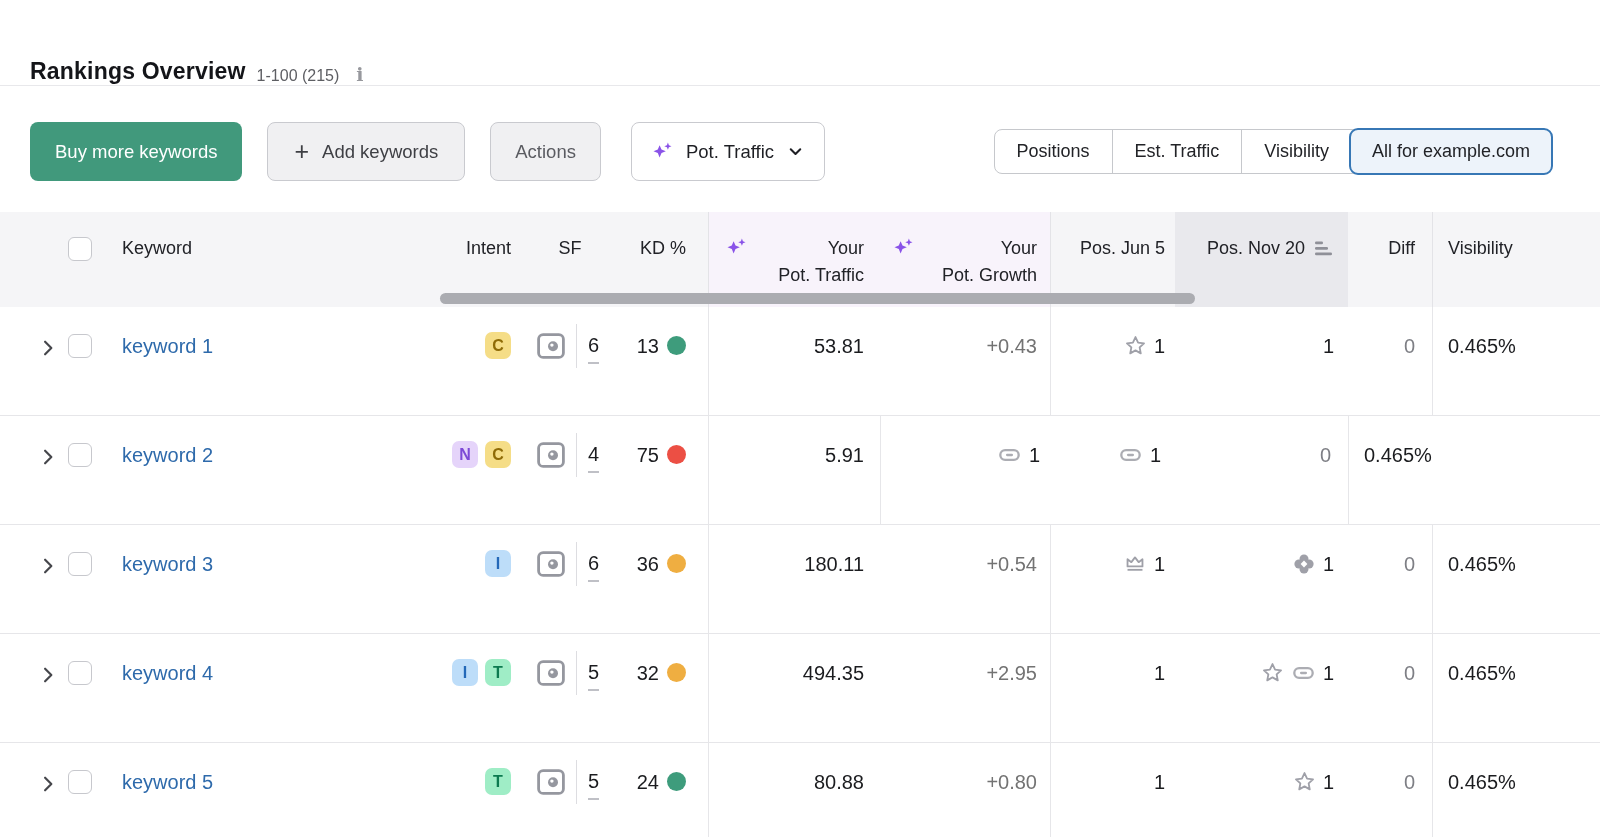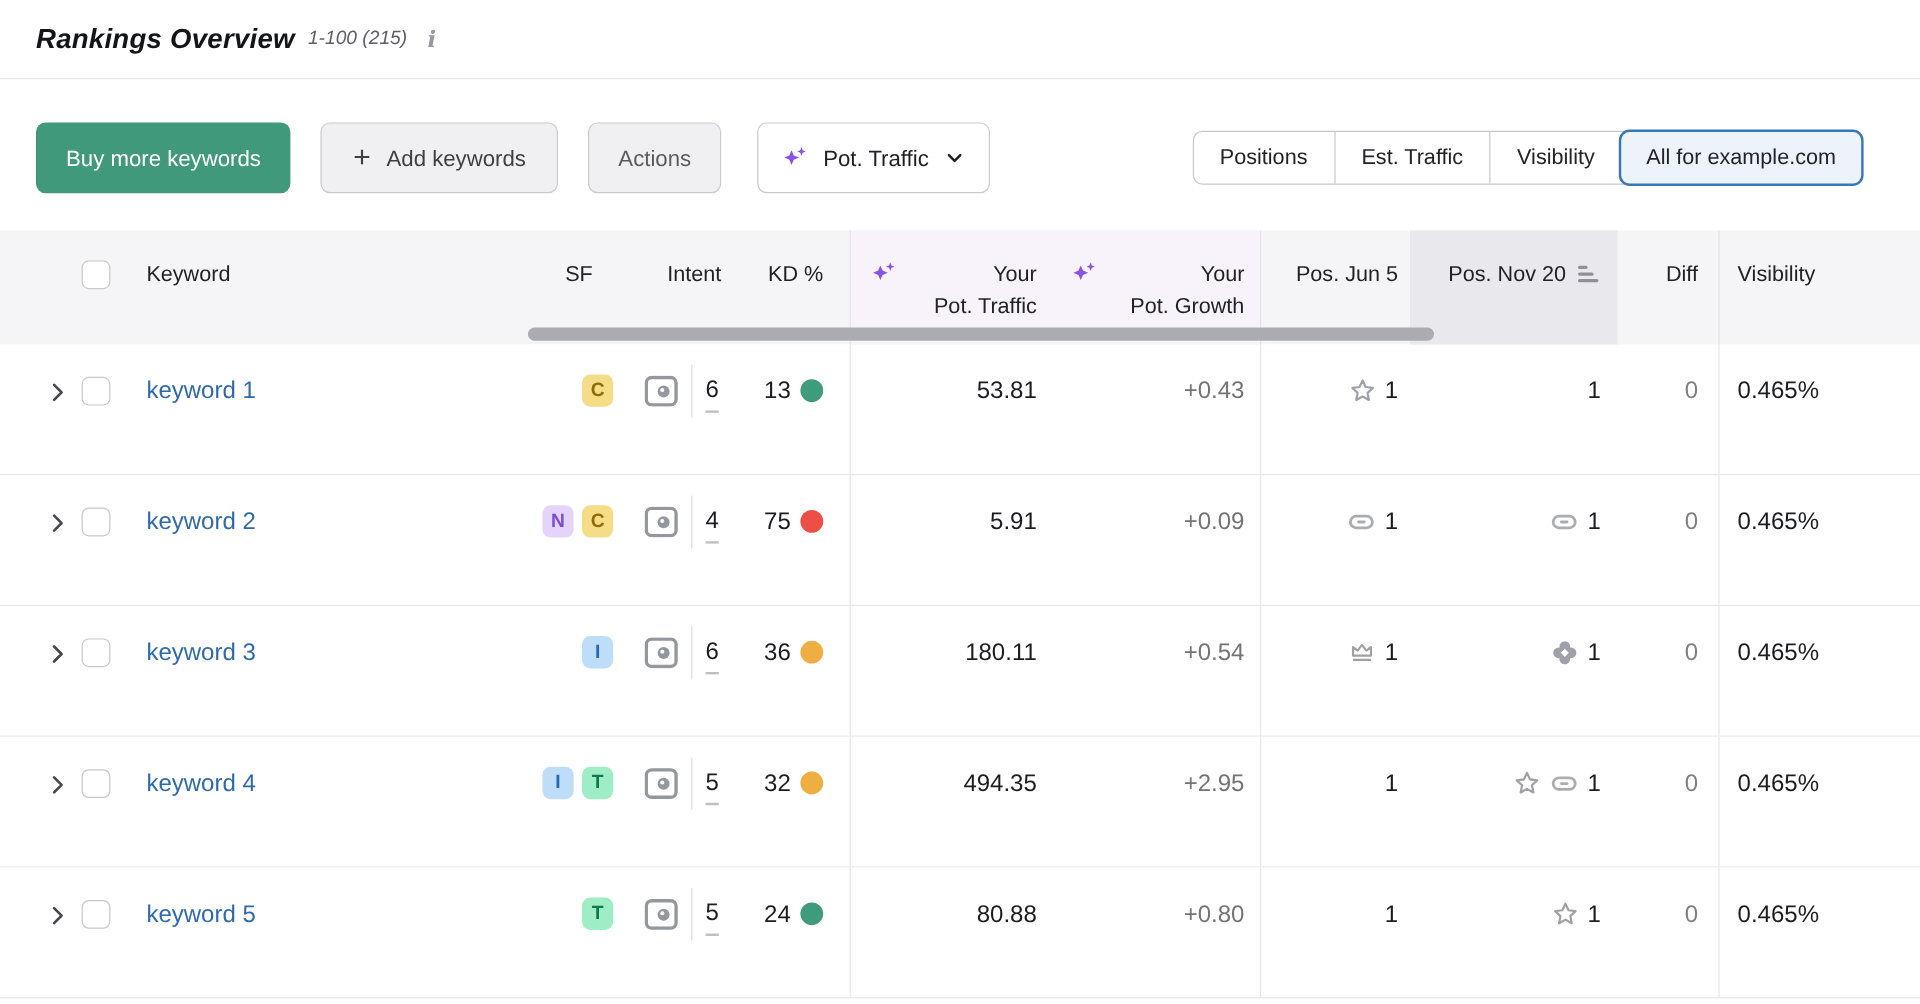--- a/index.html
+++ b/index.html
@@ -2,22 +2,22 @@
 <html><head>
 <meta charset="utf-8">
 <style>
   * { margin:0; padding:0; box-sizing:border-box; }
   html,body { width:1600px; height:837px; background:#fff; overflow:hidden;
     font-family:"Liberation Sans", sans-serif; color:#1b1c1f; }
 
   :root { --cols: 30px 32px 36px 1fr 85px 90px 93px 172px 170px 125px 173px 84px 168px; }
 
   
-  .title-bar { height:66px; display:flex; align-items:center; padding-left:30px;
-    border-bottom:1px solid #e8e8eb;font-style:italic; }
+  .title-bar { height:86px; display:flex; align-items:flex-end; padding-left:30px;
+    border-bottom:1px solid #e8e8eb; }
   .page-title { font-size:23px; font-weight:700; color:#141519; letter-spacing:.2px; }
   .range { font-size:16px; color:#5d5e63; margin-left:11px; font-weight:400; }
   .info-glyph { font-family:"DejaVu Serif", serif; font-size:19px; font-weight:700;
     color:#97989d; margin-left:17px; }
 
   
   .toolbar { display:flex; align-items:center; margin:36px 48px 0 30px; }
   .btn { height:59px; border-radius:8px; font-size:18.5px; display:flex; align-items:center;
     font-family:inherit; cursor:pointer; border:none; background:none; white-space:nowrap; }
   .btn-green { background:#41997c; color:#fff; padding:0 25px; }
@@ -128,22 +128,22 @@
   </div>
 </div>
 
 <div class="thead">
   <div class="hcell"></div>
   <div class="hcell"></div>
   <div class="hcell h-check">
     <span class="checkbox"></span>
   </div>
   <div class="hcell h-keyword">Keyword</div>
+  <div class="hcell h-intent">Intent</div>
   <div class="hcell h-sf">SF</div>
-  <div class="hcell h-intent">Intent</div>
   <div class="hcell h-kd">KD %</div>
   <div class="hcell h-traffic">
     <span class="h-sparkle">
       <svg width="23" height="21" viewBox="0 0 23 21" fill="#8A53E8">
           <path d="M8.6 4.2l1.9 4.3 4.3 1.8-4.3 1.8-1.9 4.3-1.8-4.3-4.3-1.8 4.3-1.8z"></path>
           <path d="M16.9 1.6l1 2.6 2.6 1-2.6 1-1 2.6-1-2.6-2.6-1 2.6-1z"></path>
         </svg>
     </span>
     <span>Your</span><br>
     <span>Pot. Traffic</span>
@@ -230,21 +230,20 @@
             <circle cx="14.9" cy="12.1" r="1.7" fill="#fff"></circle>
           </svg></span>
         <span class="sf-divider"></span>
         <span class="sf-count">4</span>
       </div>
       <div class="cell c-kd">
         <span class="kd-val">75</span>
         <span class="kd-dot" style="background: rgb(236, 79, 68);"></span>
       </div>
       <div class="cell c-traffic">5.91</div>
-      <div class="cell c-growth">+0.09</div>
       <div class="cell c-jun">
         <span class="icon"><svg width="25" height="24" viewBox="0 0 24 24" fill="none" stroke="#acadb3" stroke-width="2.3" stroke-linecap="round">
             <rect x="2.8" y="7.2" width="18.4" height="9.6" rx="4.8"></rect>
             <line x1="9.6" y1="12" x2="14.4" y2="12"></line>
           </svg></span>
         <span class="pos-val">1</span>
       </div>
       <div class="cell c-nov">
         <span class="icon"><svg width="25" height="24" viewBox="0 0 24 24" fill="none" stroke="#acadb3" stroke-width="2.3" stroke-linecap="round">
             <rect x="2.8" y="7.2" width="18.4" height="9.6" rx="4.8"></rect>

